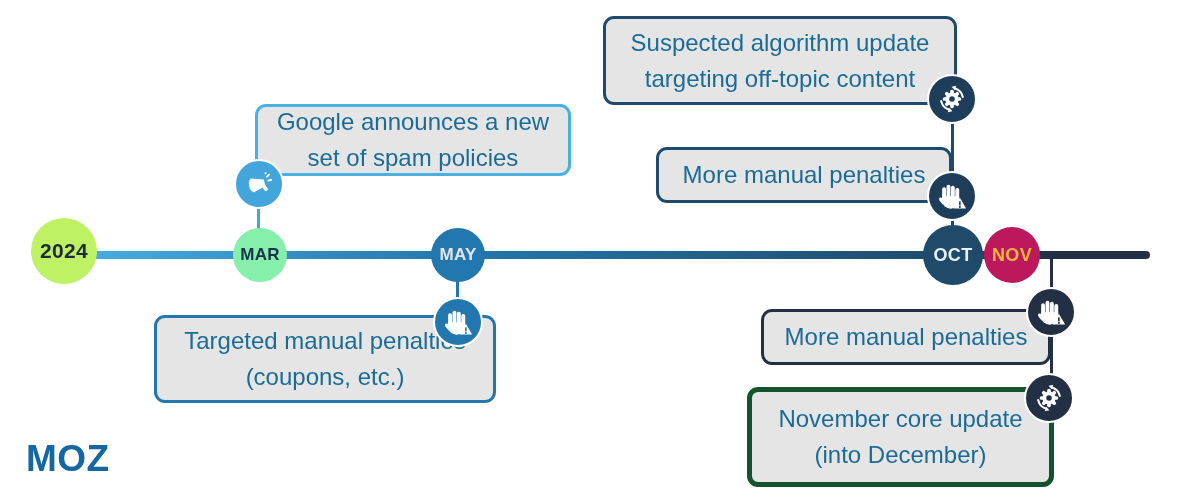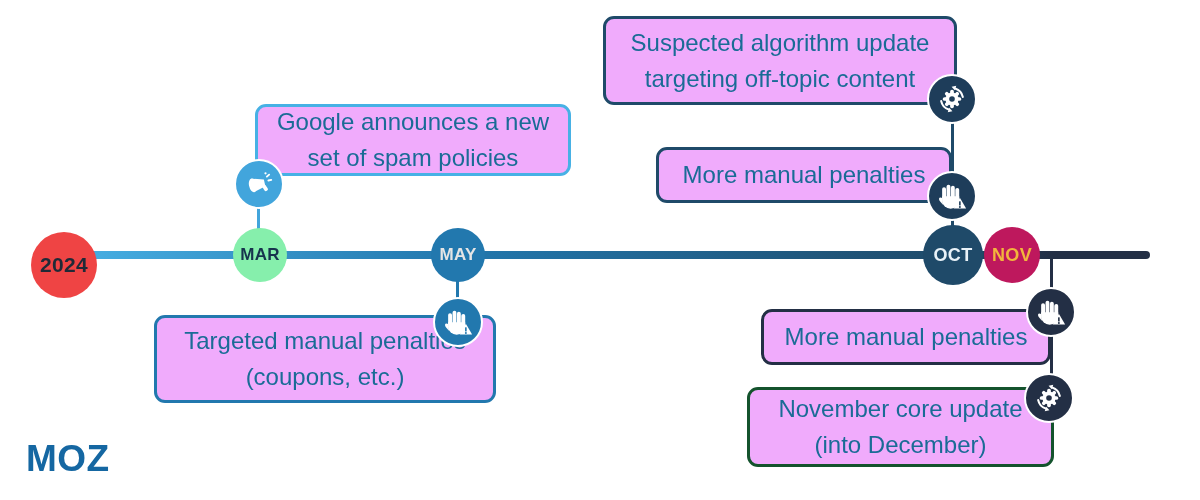--- a/index.html
+++ b/index.html
@@ -13,38 +13,38 @@
   
   .conn{position:absolute;width:3px;z-index:1;}
   .conn-mar{left:257px;top:176px;height:80px;background:#42A5DC;}
   .conn-may{left:456px;top:255px;height:70px;background:#2278AE;}
   .conn-oct{left:951px;top:97px;height:160px;background:#1F4A69;}
   .conn-nov{left:1050px;top:255px;height:148px;background:#232F45;}
 
   
   .node{position:absolute;border-radius:50%;display:flex;align-items:center;justify-content:center;
         font-weight:bold;z-index:5;letter-spacing:.3px;}
-  .n-2024{left:31px;top:232px;width:66px;height:66px;background:#ef4444;color:#1F2A37;font-size:21px;}
+  .n-2024{left:31px;top:218px;width:66px;height:66px;background:#bef264;color:#1F2A37;font-size:21px;}
   .n-mar {left:233px;top:228px;width:54px;height:54px;background:#86efac;color:#16334D;font-size:17px;}
   .n-may {left:431px;top:228px;width:54px;height:54px;background:#2278AE;color:#e5e5e5;font-size:17px;}
   .n-oct {left:923px;top:225px;width:60px;height:60px;background:#1F4A69;color:#E9F2F8;font-size:18px;}
   .n-nov {left:984px;top:227px;width:56px;height:56px;background:#be185d;color:#F2B63C;font-size:18px;}
   .n-dec {left:1122px;top:227px;width:56px;height:56px;background:#232F45;color:#F2B63C;font-size:18px;}
 
   
-  .callout{position:absolute;background:#f0abfc;border-radius:11px;box-sizing:border-box;z-index:3;
+  .callout{position:absolute;background:#e5e5e5;border-radius:11px;box-sizing:border-box;z-index:3;
            display:flex;align-items:center;justify-content:center;text-align:center;
            color:#1A6B96;font-size:24px;line-height:1.5;}
   .callout span{white-space:pre-line;}
   .c-google   {left:255px;top:104px;width:316px;height:72px;border:3px solid #47B1E5;}
   .c-suspected{left:603px;top:16px; width:354px;height:89px;border:3px solid #1F4A69;}
   .c-moretop  {left:656px;top:147px;width:296px;height:56px;border:3px solid #1F4A69;}
   .c-targeted {left:117px;top:315px;width:342px;height:88px;border:3px solid #2278AE;margin-left:37px;}
   .c-morebot  {left:761px;top:309px;width:290px;height:56px;border:3px solid #232F45;}
-  .c-november {left:747px;top:387px;width:307px;height:80px;border:3px solid #14532d;}
+  .c-november {left:747px;top:387px;width:307px;height:100px;border:5px solid #14532d;}
 
   
   .badge{position:absolute;width:50px;height:50px;border-radius:50%;box-sizing:border-box;
          border:2px solid #fff;display:flex;align-items:center;justify-content:center;z-index:6;}
   .badge svg{display:block;}
   .b-megaphone{left:234px;top:159px;--bg:#42A5DC;background:var(--bg);}
   .b-geartop  {left:927px;top:74px; --bg:#1E3D5A;background:var(--bg);}
   .b-handtop  {left:927px;top:171px;--bg:#1E3D5A;background:var(--bg);}
   .b-handmay  {left:433px;top:297px;--bg:#2278AE;background:var(--bg);}
   .b-handnov  {left:1026px;top:287px;--bg:#232F45;background:var(--bg);}

